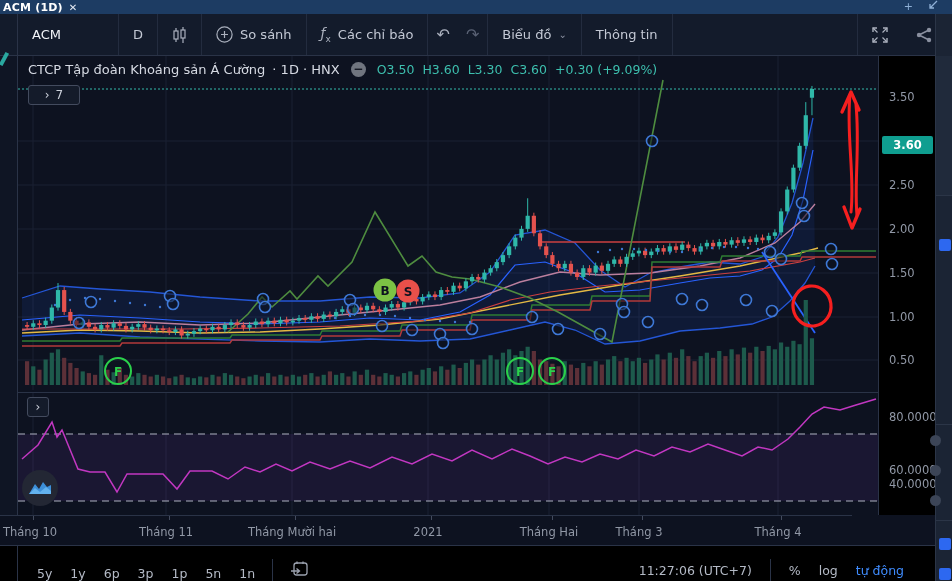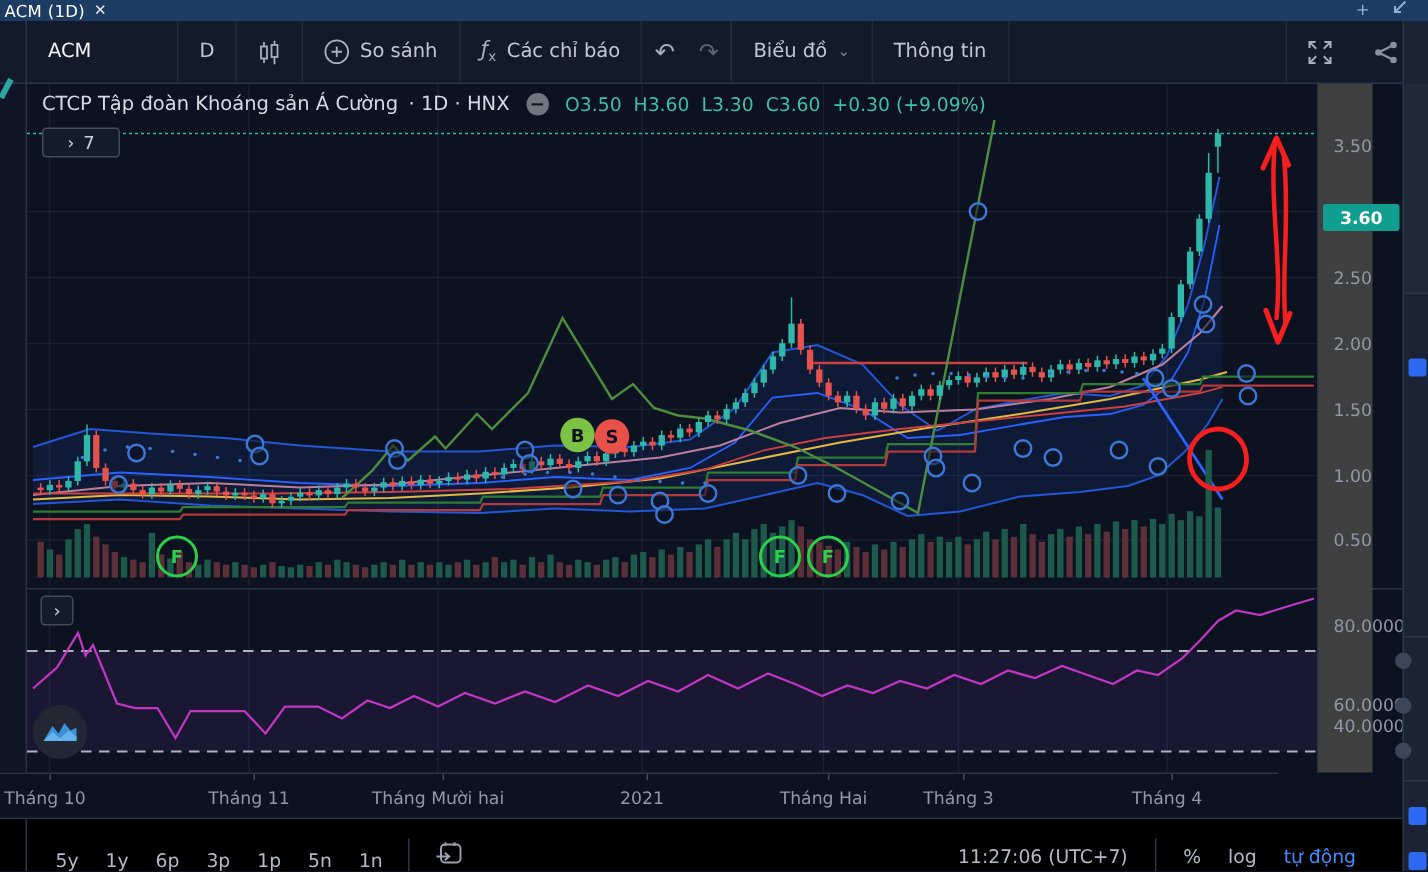--- a/index.html
+++ b/index.html
@@ -2,21 +2,21 @@
 <html><head>
 <meta charset="utf-8">
 <style>
   * { margin:0; padding:0; box-sizing:border-box; }
   html,body { background:#0d1220; }
   body { font-family:"DejaVu Sans","Liberation Sans",sans-serif; }
   #app { position:relative; width:952px; height:581px; overflow:hidden; background:#0d1220; color:#c9cdd8; }
 
   
   .tabbar { position:absolute; left:0; top:0; width:952px; height:14px; background:#1d3c63; display:flex; align-items:center; }
-  .tabbar .tab-title { font-size:11px; font-weight:normal; color:#fff; padding-left:3px; letter-spacing:.2px; }
+  .tabbar .tab-title { font-size:11px; font-weight:bold; color:#fff; padding-left:3px; letter-spacing:.2px; }
   .tabbar .tab-close { font-size:10px; color:#e8edf5; margin-left:6px; }
   .tabbar .tab-right { position:absolute; right:14px; top:0; display:flex; gap:16px; color:#8fb0d6; font-size:11px; }
 
   
   .toolbar { position:absolute; left:0; top:14px; width:952px; height:42px; background:#131b2b; border-bottom:1px solid #2a3347; display:flex; align-items:center; }
   .tb-rail { width:18px; height:100%; border-right:1px solid #2a3347; flex:0 0 auto; }
   .tb-item { font-size:13px; color:#c3c8d4; padding:0 14px; height:100%; display:flex; align-items:center; gap:7px; cursor:pointer; }
   .tb-item.sym { font-weight:normal; color:#f2f4f8; width:100px; }
   .tb-sep { width:1px; height:100%; background:#232c3f; flex:0 0 auto; }
   .tb-icon { color:#aab0bd; }
@@ -35,21 +35,21 @@
   
   .legend { position:absolute; left:28px; top:62px; display:flex; align-items:center; gap:7px; z-index:20; font-size:13px; color:#d6dae3; white-space:nowrap; }
   .legend .vals { display:flex; gap:8px; font-size:12.5px; color:#3dbfae; }
   .minus-circle { width:15px; height:15px; border-radius:50%; background:#70757f; color:#10141f; font-size:12px; line-height:14px; text-align:center; font-weight:bold; margin:0 4px; }
 
   .collapse-btn { position:absolute; z-index:22; background:#141b2a; border:1px solid #434b5e; border-radius:3px; color:#ccd1db; font-size:12px; display:flex; align-items:center; justify-content:center; gap:6px; cursor:pointer; }
   #main-collapse { left:28px; top:85px; width:52px; height:20px; }
   #lower-collapse { left:27px; top:397px; width:22px; height:20px; }
 
   
-  .price-axis { position:absolute; left:878px; top:56px; width:37px; height:459px; border-left:1px solid #2a3347; background:#404040; z-index:9;padding-left:28px; }
+  .price-axis { position:absolute; left:878px; top:56px; width:57px; height:459px; border-left:1px solid #2a3347; background:#000000; z-index:9;padding-left:28px; }
   .pa-label { position:absolute; left:10px; font-size:11.5px; color:#9198a6; }
   .last-badge { position:absolute; left:3px; top:80px; width:51px; height:18px; background:#0f9e90; color:#fff; font-size:11.5px; font-weight:bold; text-align:center; line-height:18px; border-radius:2px; z-index:5; }
 
   .time-axis { position:absolute; left:0; top:515px; width:852px; height:30px; background:#0d1220; border-top:1px solid #2a3347; z-index:10; }
   .ta-label { position:absolute; top:9px; font-size:11.5px; color:#9198a6; transform:translateX(-50%); white-space:nowrap; }
   .ta-tick { position:absolute; top:0; width:1px; height:4px; background:#434b5e; }
 
   
   .bottombar { position:absolute; left:0; top:545px; width:952px; height:36px; background:#000000; border-top:1px solid #2a3347; display:flex; align-items:flex-end; z-index:40; font-size:12.5px; color:#b4bac6; }
   .bb-rail { width:18px; height:100%; border-right:1px solid #2a3347; flex:0 0 auto; }

